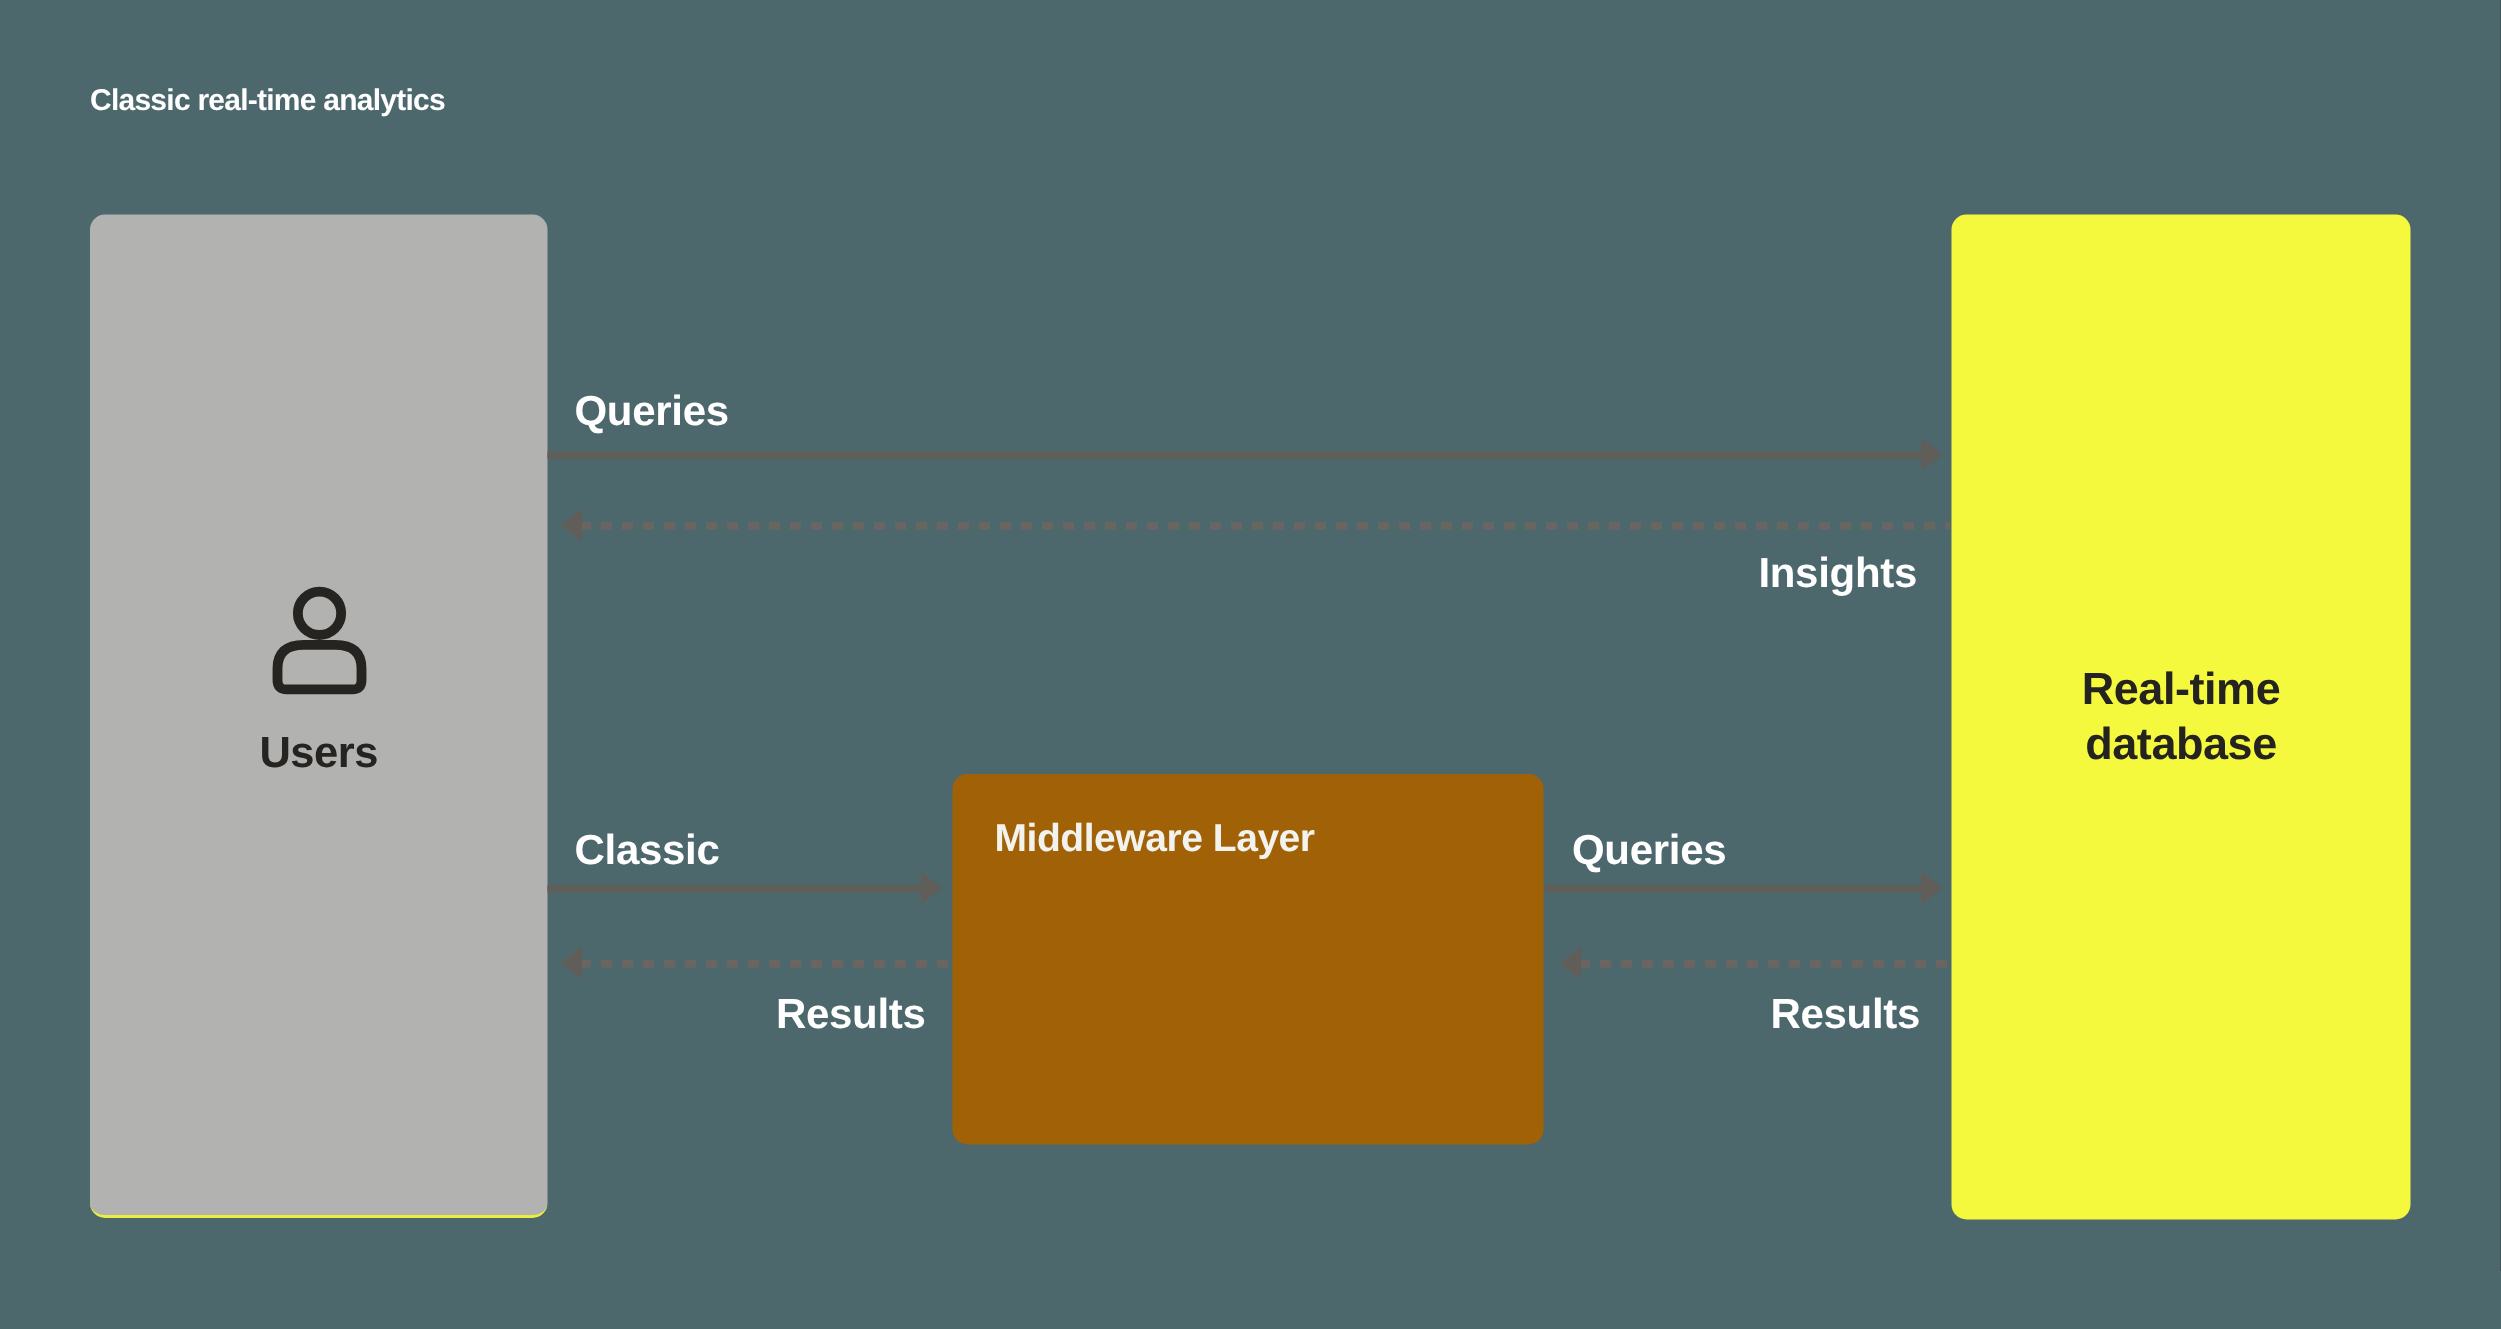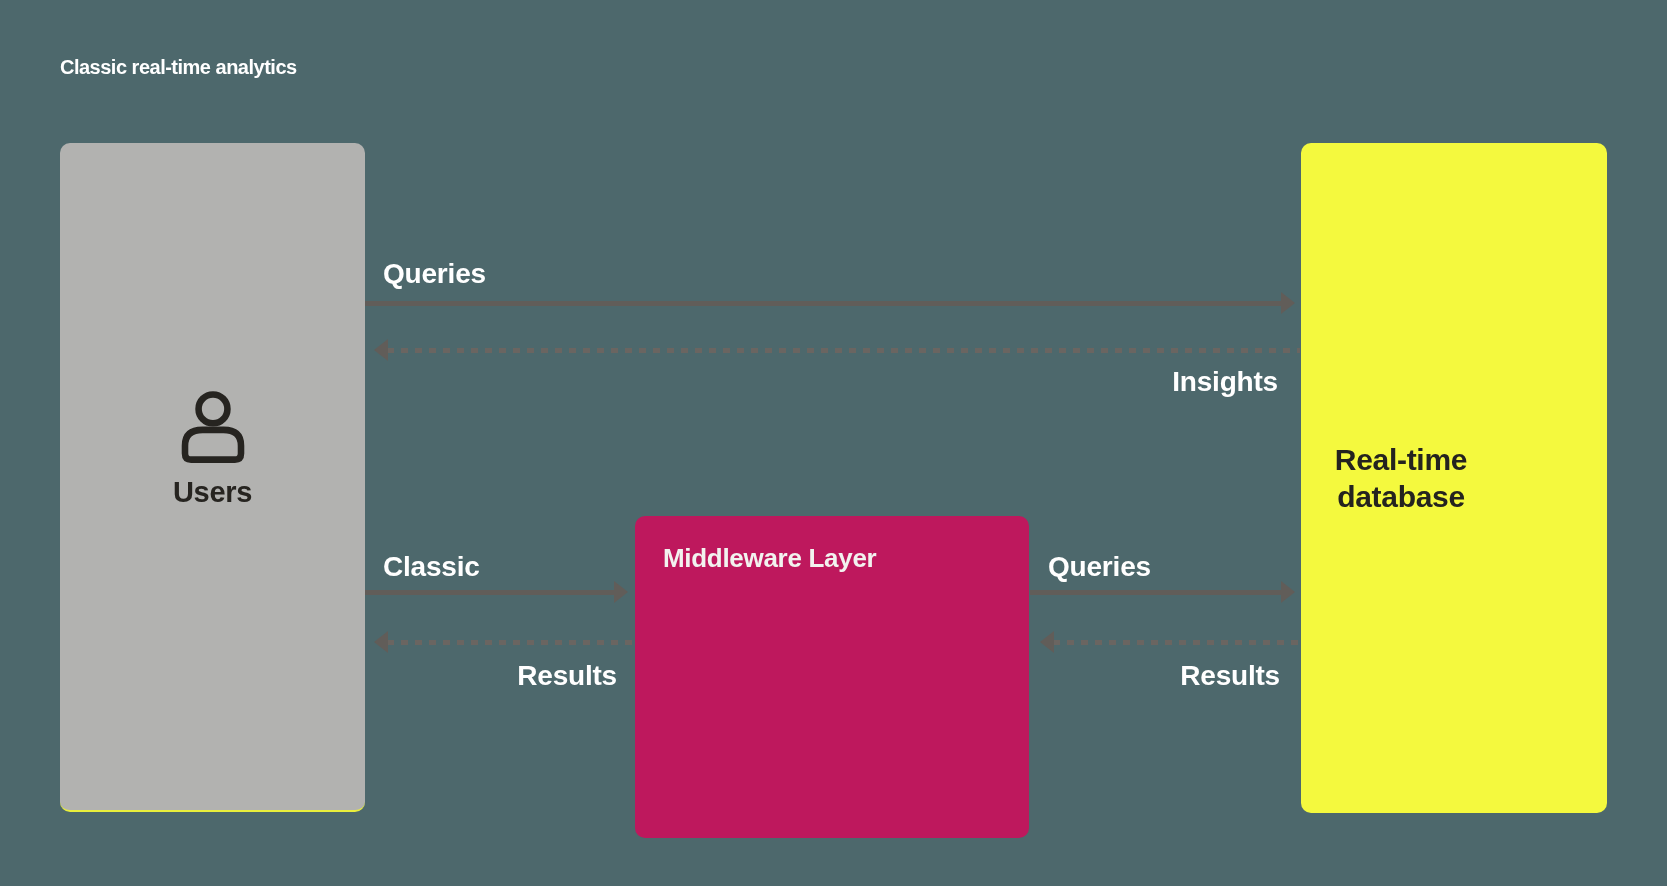--- a/index.html
+++ b/index.html
@@ -16,37 +16,37 @@
     letter-spacing:-0.5px;
   }
   .node{position:absolute;border-radius:10px;}
   .node-users{
     left:60px;top:143px;width:305px;height:667px;
     background:#b2b2b0;
     border-bottom:2px solid #e9ef3c;
   }
   .users-inner{
     position:absolute;left:0;right:0;top:243px;
-    display:flex;flex-direction:column;align-items:center;gap:4px;
+    display:flex;flex-direction:column;align-items:center;gap:14px;
   }
   .users-label{
     font-size:29px;font-weight:700;color:#262420;letter-spacing:-0.3px;
   }
   .node-middleware{
-    left:635px;top:516px;width:394px;height:322px;
-    background:#be185d;
+    left:635px;top:516px;width:394px;height:247px;
+    background:#a16207;
   }
   .middleware-label{
     position:absolute;left:28px;top:27px;
     font-size:26px;font-weight:700;color:#f2f2ef;letter-spacing:-0.3px;
   }
   .node-database{
     left:1301px;top:143px;width:306px;height:670px;
     background:#f4f93e;
-    display:flex;align-items:center;
+    display:flex;align-items:center;justify-content:center;
   }
   .database-label{
     font-size:30px;font-weight:700;color:#24231f;
     text-align:center;width:200px;line-height:1.25;letter-spacing:-0.3px;
   }
   .arrow{position:absolute;height:22px;}
   .shaft{position:absolute;top:9px;height:5px;}
   .arrow.solid .shaft{left:0;right:13px;background:#615d59;}
   .arrow.dashed .shaft{
     left:13px;right:0;

